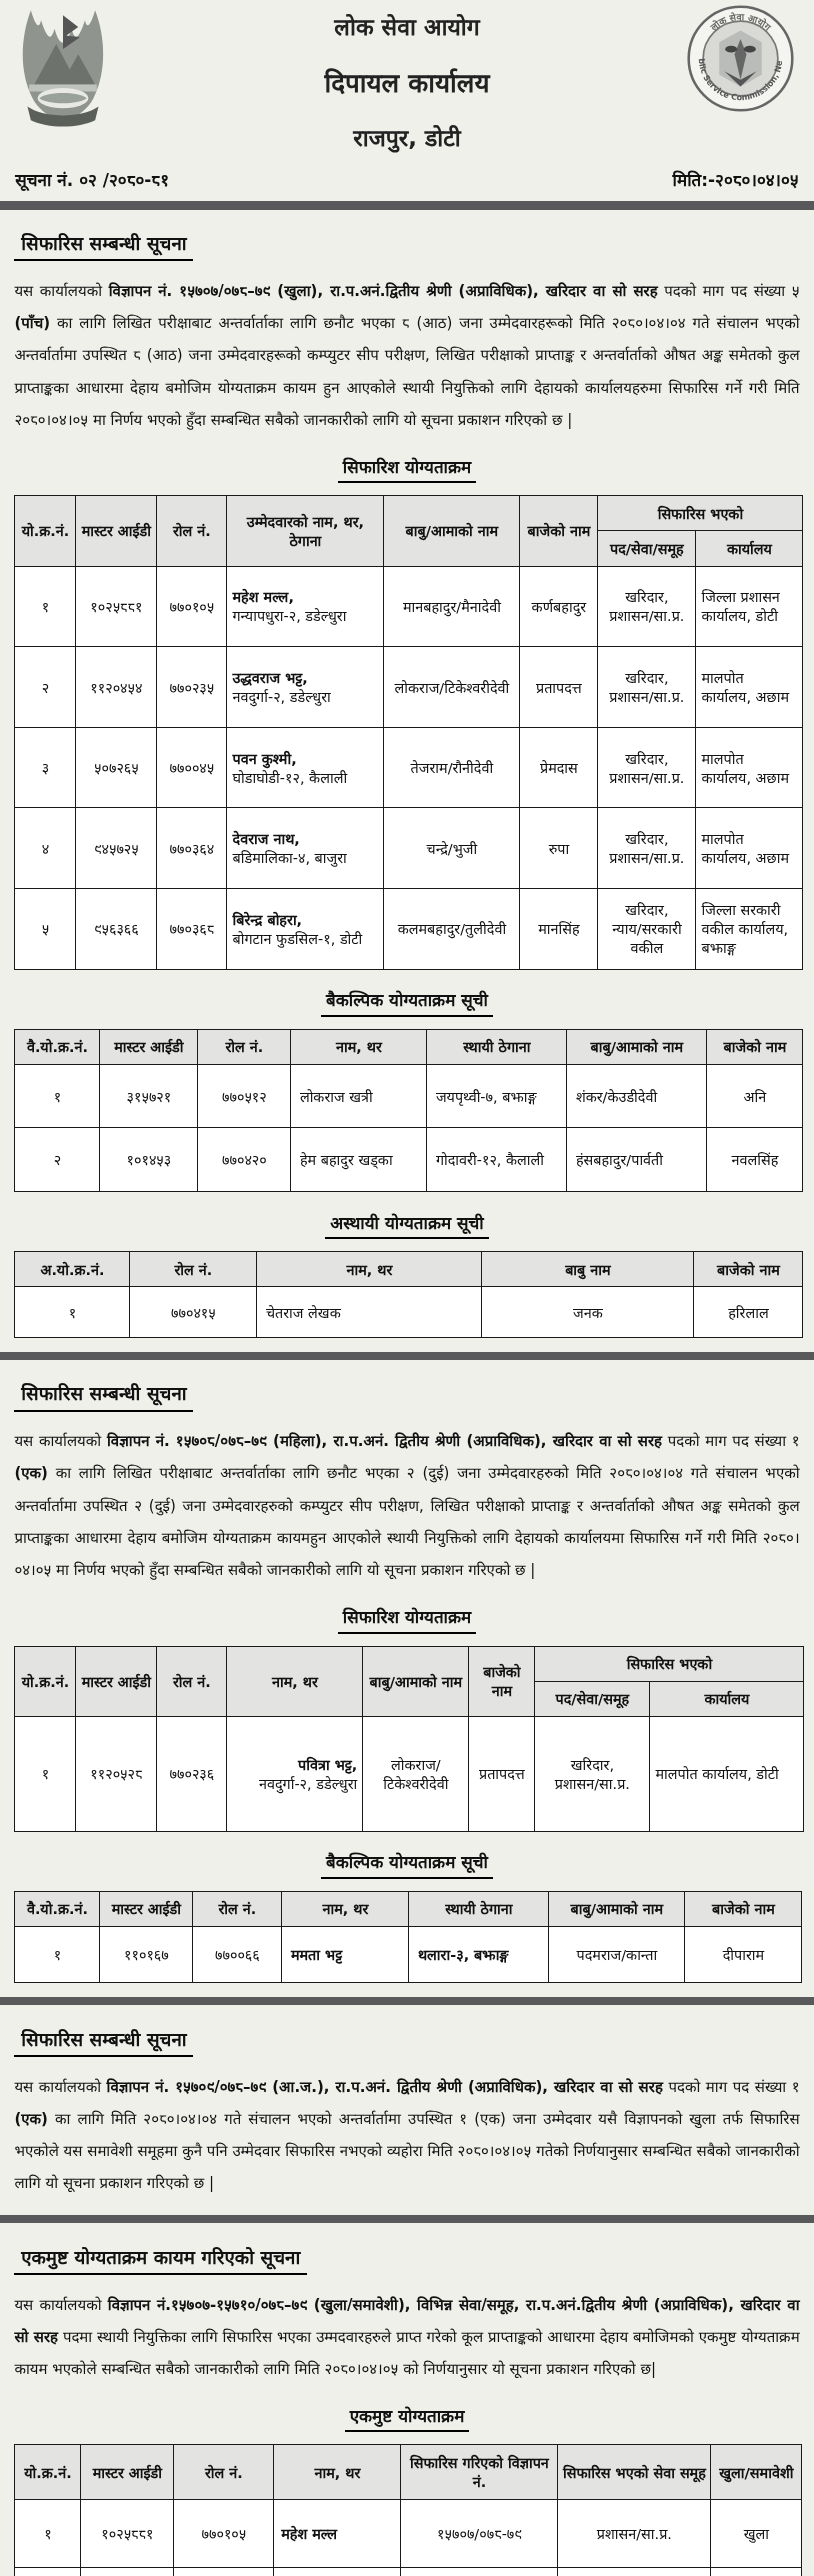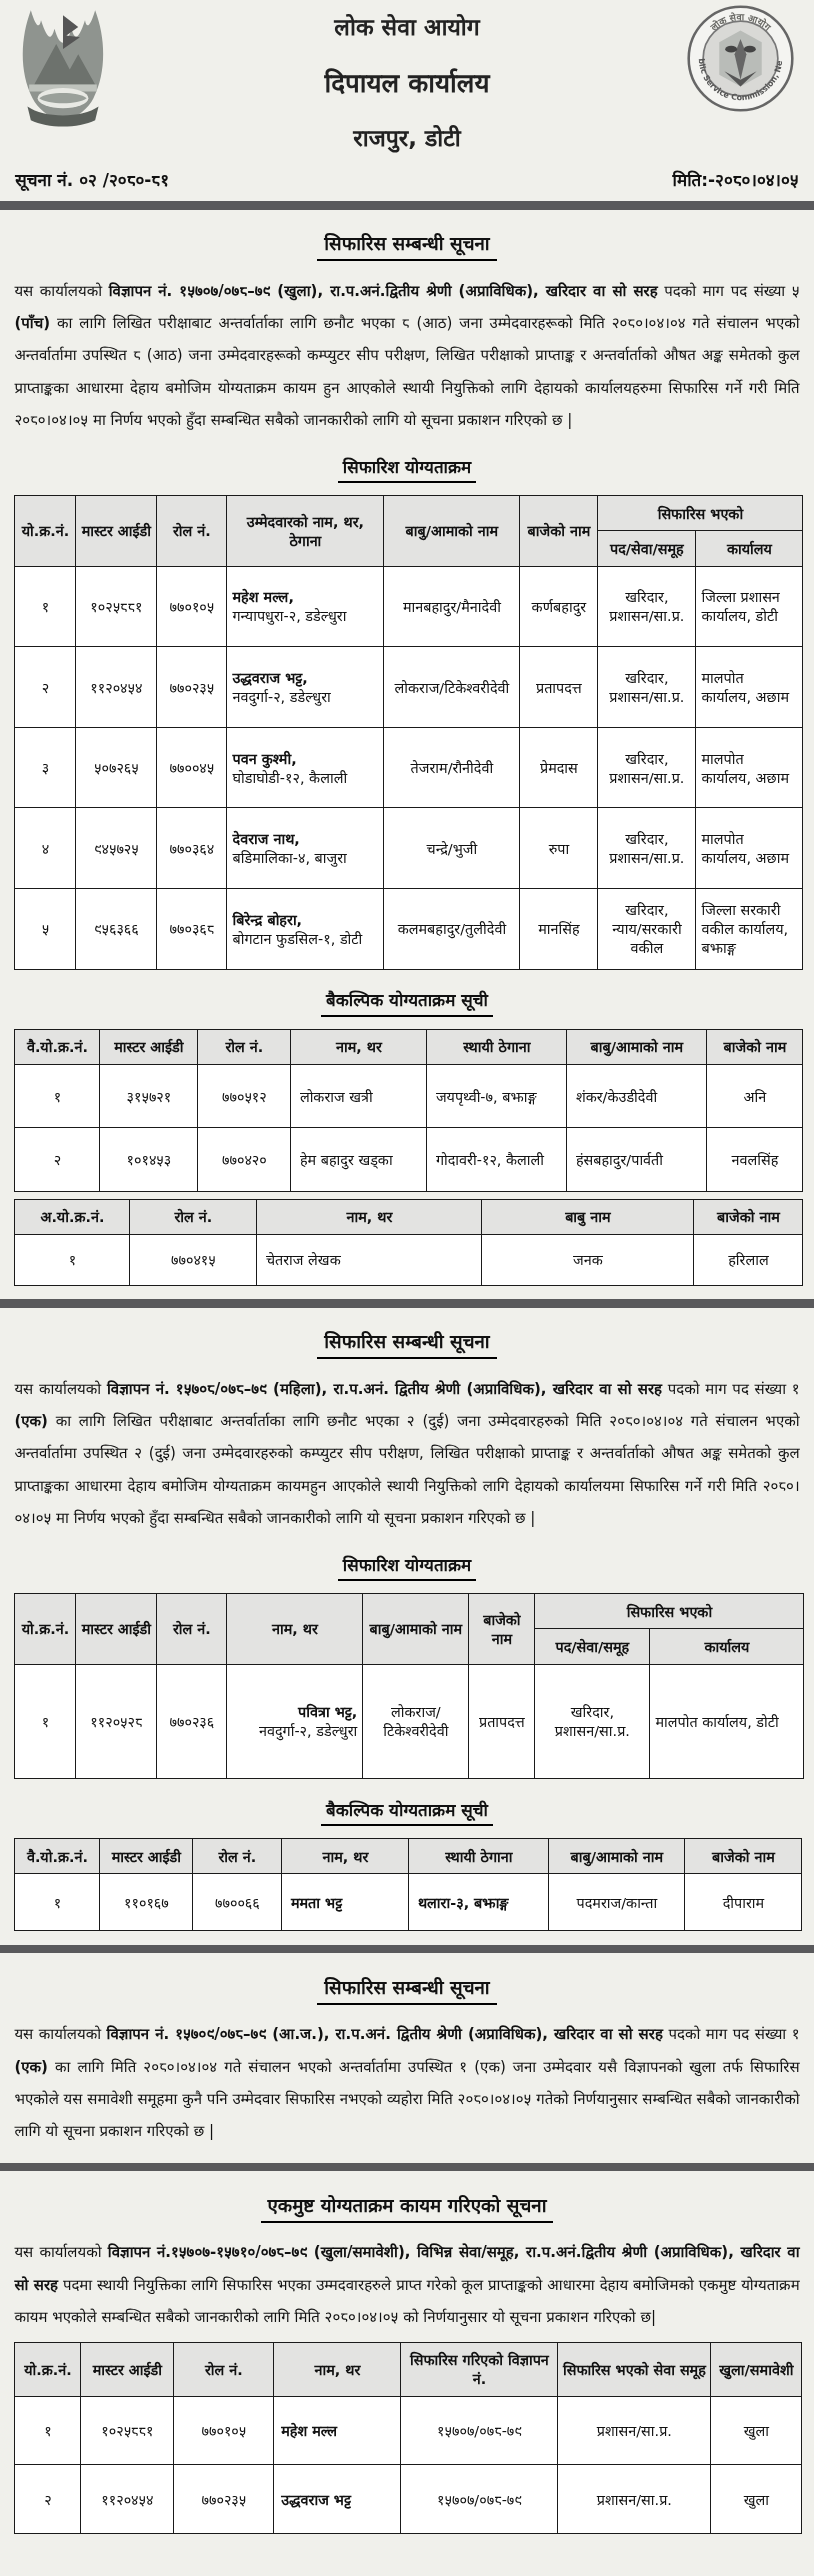--- a/index.html
+++ b/index.html
@@ -15,21 +15,21 @@
   .hdr .logo-right{position:absolute;right:20.4px;top:5.1px;width:107px;height:107px;}
   .titles{text-align:center;padding-top:5.1px;}
   .org{font-size:23px;font-weight:bold;color:#222;}
   .office{font-size:26px;font-weight:bold;margin-top:22px;color:#222;}
   .loc{font-size:23px;font-weight:bold;margin-top:20.4px;color:#222;}
   
   .meta{display:flex;justify-content:space-between;align-items:center;
         font-size:17px;font-weight:bold;padding:12px 15.3px 10.2px 15.3px;gap:36px;}
   .bar{height:8.5px;background:#59595b;}
   
-  .h-title{text-align:center;margin:20.4px 0 13.6px;}
+  .h-title{text-align:left;margin:20.4px 0 13.6px;}
   .h-title span{display:inline-block;font-weight:bold;font-size:18.7px;
                 border-bottom:2.5px solid #000;padding:0 6.8px 4.2px;}
   .h-sub{text-align:center;margin:18.7px 0 12px;}
   .h-sub span{display:inline-block;font-weight:bold;font-size:17px;
               border-bottom:2.1px solid #000;padding:0 5.1px 3.4px;}
   
   .para{font-size:15px;line-height:2.15;text-align:justify;margin:5.1px 0 8.5px;}
   
   table.tbl{border-collapse:collapse;width:100%;background:#fff;table-layout:fixed;}
   table.tbl th,table.tbl td{border:1.4px solid #1a1a1a;word-wrap:break-word;}
@@ -230,20 +230,21 @@
               <td>७७०४२०</td>
               <td>हेम बहादुर खड्का</td>
               <td>गोदावरी-१२, कैलाली</td>
               <td>हंसबहादुर/पार्वती</td>
               <td>नवलसिंह</td>
             </tr>
           </tbody>
       </table>
     </div>
 
+    <div class="h-sub"><span>अस्थायी योग्यताक्रम सूची</span></div>
     <div class="tbl-wrap">
       <table class="tbl t-temp">
         <colgroup>
             <col style="width:115px">
             <col style="width:127px">
             <col style="width:225px">
             <col style="width:212px">
             <col style="width:109px">
           </colgroup>
         <thead>
@@ -364,20 +365,21 @@
     <p class="para"><span>यस कार्यालयको </span><b>विज्ञापन नं. १५७०९/०७८–७९ (आ.ज.),  रा.प.अनं. द्वितीय श्रेणी (अप्राविधिक),  खरिदार वा सो सरह</b><span> पदको माग पद संख्या १ </span><b>(एक)</b><span> का लागि मिति २०८०।०४।०४ गते संचालन भएको अन्तर्वार्तामा उपस्थित १ (एक) जना उम्मेदवार यसै विज्ञापनको खुला तर्फ सिफारिस भएकोले यस समावेशी समूहमा कुनै पनि उम्मेदवार सिफारिस नभएको व्यहोरा मिति २०८०।०४।०५  गतेको निर्णयानुसार सम्बन्धित सबैको जानकारीको लागि यो सूचना प्रकाशन गरिएको छ |</span></p>
     <div class="spacer"></div>
   </div>
 
   <div class="bar"></div>
 
   <div class="inner">
     <div class="h-title"><span>एकमुष्ट योग्यताक्रम कायम गरिएको सूचना</span></div>
     <p class="para"><span>यस कार्यालयको </span><b>विज्ञापन नं.१५७०७-१५७१०/०७८–७९ (खुला/समावेशी), विभिन्न सेवा/समूह, रा.प.अनं.द्वितीय श्रेणी (अप्राविधिक),  खरिदार वा सो सरह</b><span> पदमा स्थायी नियुक्तिका लागि सिफारिस भएका उम्मदवारहरुले प्राप्त गरेको कूल प्राप्ताङ्कको आधारमा देहाय बमोजिमको एकमुष्ट योग्यताक्रम कायम भएकोले सम्बन्धित सबैको जानकारीको लागि मिति २०८०।०४।०५  को निर्णयानुसार यो  सूचना प्रकाशन गरिएको छ|</span></p>
 
+    <div class="h-sub"><span>एकमुष्ट योग्यताक्रम</span></div>
     <div class="tbl-wrap">
       <table class="tbl t-lump">
         <colgroup>
             <col style="width:66px">
             <col style="width:93px">
             <col style="width:100px">
             <col style="width:127px">
             <col style="width:157px">
             <col style="width:153px">
             <col style="width:91px">

